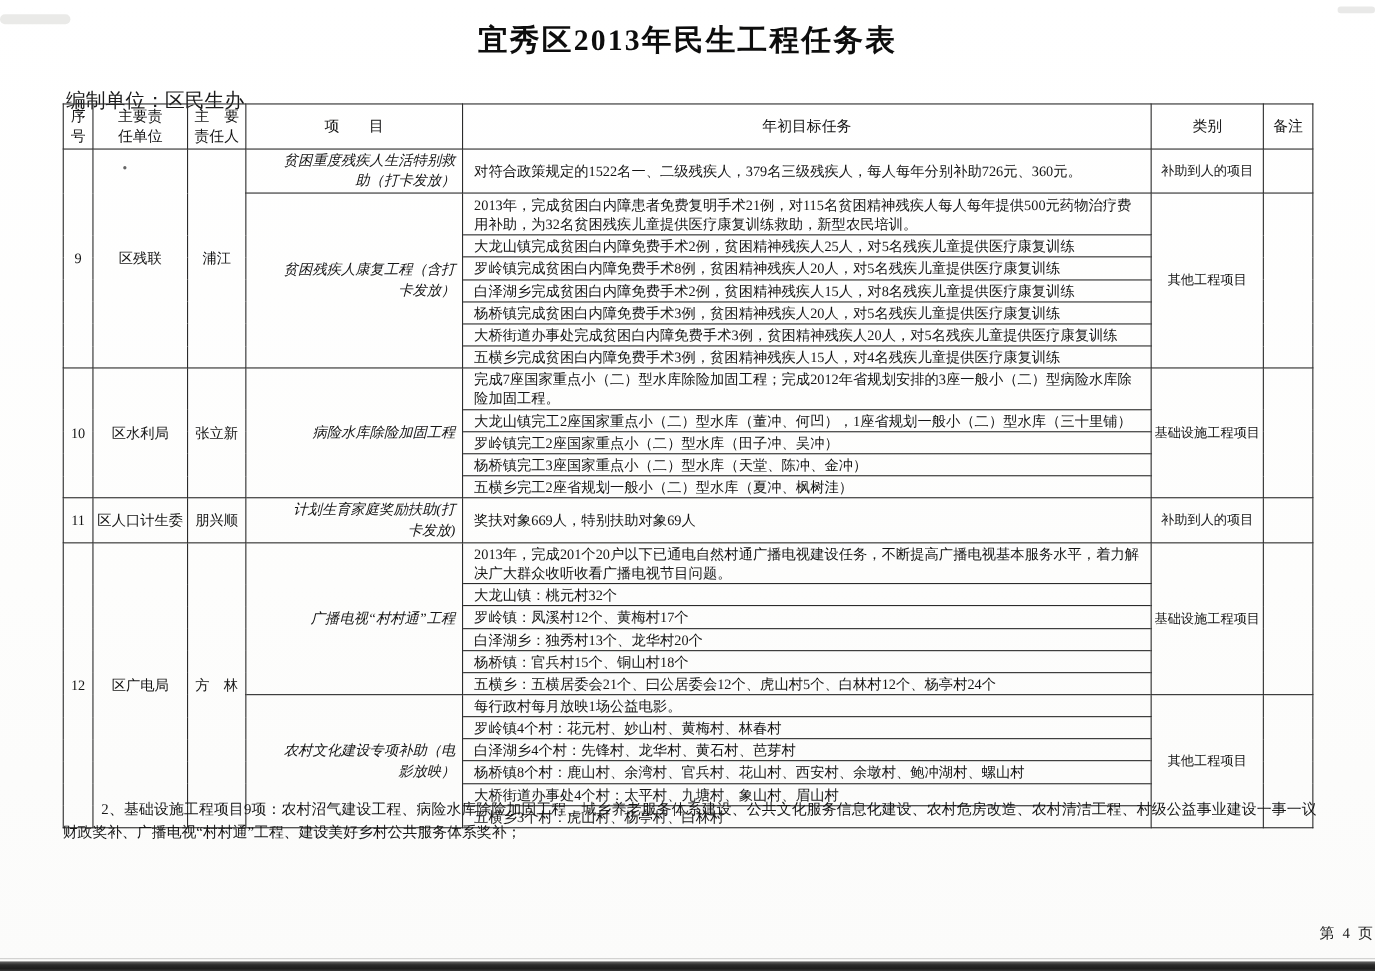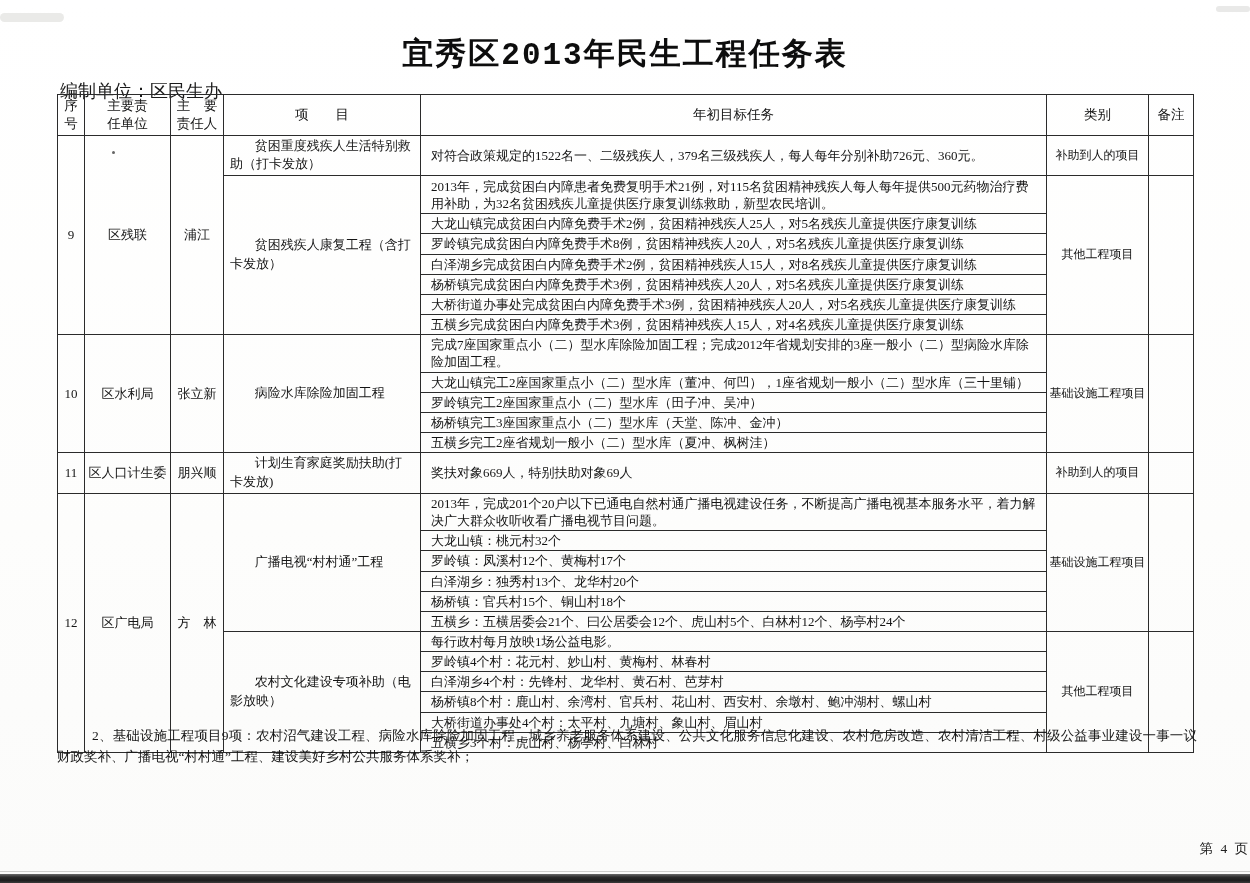--- a/index.html
+++ b/index.html
@@ -4,41 +4,41 @@
 <style>
   html,body{margin:0;padding:0;}
   body{
     width:1250px;height:883px;
     font-family:"Liberation Serif","DejaVu Serif",serif;
     color:#141414;background:#ffffff;
   }
   .sheet{position:relative;width:1250px;height:883px;overflow:hidden;
     background:linear-gradient(180deg,#ffffff 0%,#fdfdfc 60%,#fbfbfa 100%);}
   .doc-title{
-    position:absolute;top:33px;left:0;width:100%;text-align:center;
-    font-size:31px;font-weight:bold;letter-spacing:2px;color:#0d0d0d;font-family:Liberation Mono, monospace;
+    position:absolute;top:18px;left:0;width:100%;text-align:center;
+    font-size:27px;font-weight:bold;letter-spacing:2px;color:#0d0d0d;
   }
   .prepared-by{position:absolute;left:60px;top:79px;font-size:18px;color:#1a1a1a;}
   table.task-table{
     position:absolute;left:57px;top:94px;width:1136px;
     border-collapse:collapse;table-layout:fixed;
   }
   .task-table th,.task-table td{
     border:1px solid #2b2b2b;
     font-size:13px;line-height:1.32;
     padding:1px 5px;vertical-align:middle;
     overflow:hidden;
   }
   .task-table th{
     font-weight:normal;text-align:center;white-space:pre-line;
     font-size:13.5px;padding:2px 1px;
   }
   td.c-seq,td.c-unit,td.c-person{text-align:center;padding:1px 1px;}
   td.c-person{white-space:pre;}
-  td.c-project{text-align:left;text-indent:1.9em;padding:1px 6px;line-height:1.45;}
+  td.c-project{text-align:right;text-indent:1.9em;padding:1px 6px;line-height:1.45;font-style:italic;}
   td.c-task{text-align:left;padding:1px 10px;}
   td.c-cat{text-align:center;font-size:12px;padding:1px 0;white-space:nowrap;}
   td.c-note{padding:0;}
   tr.r40{height:40px}tr.r37{height:37px}tr.r38{height:38px}tr.r36{height:36px}
   tr.r18{height:18px}tr.r20{height:20px}tr.r17{height:17px}
   .notes{
     position:absolute;left:57px;top:719px;width:1140px;
     font-size:13.5px;line-height:1.55;text-align:justify;color:#161616;
   }
   .notes p{margin:0;}

